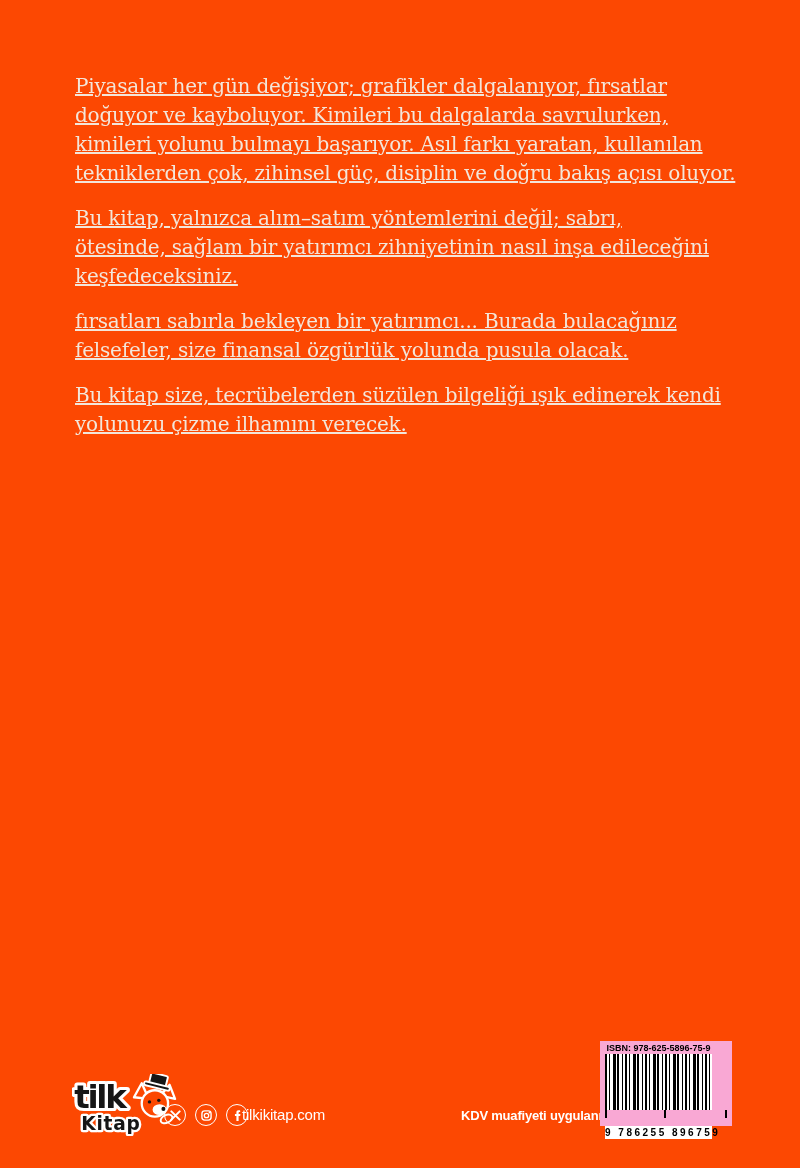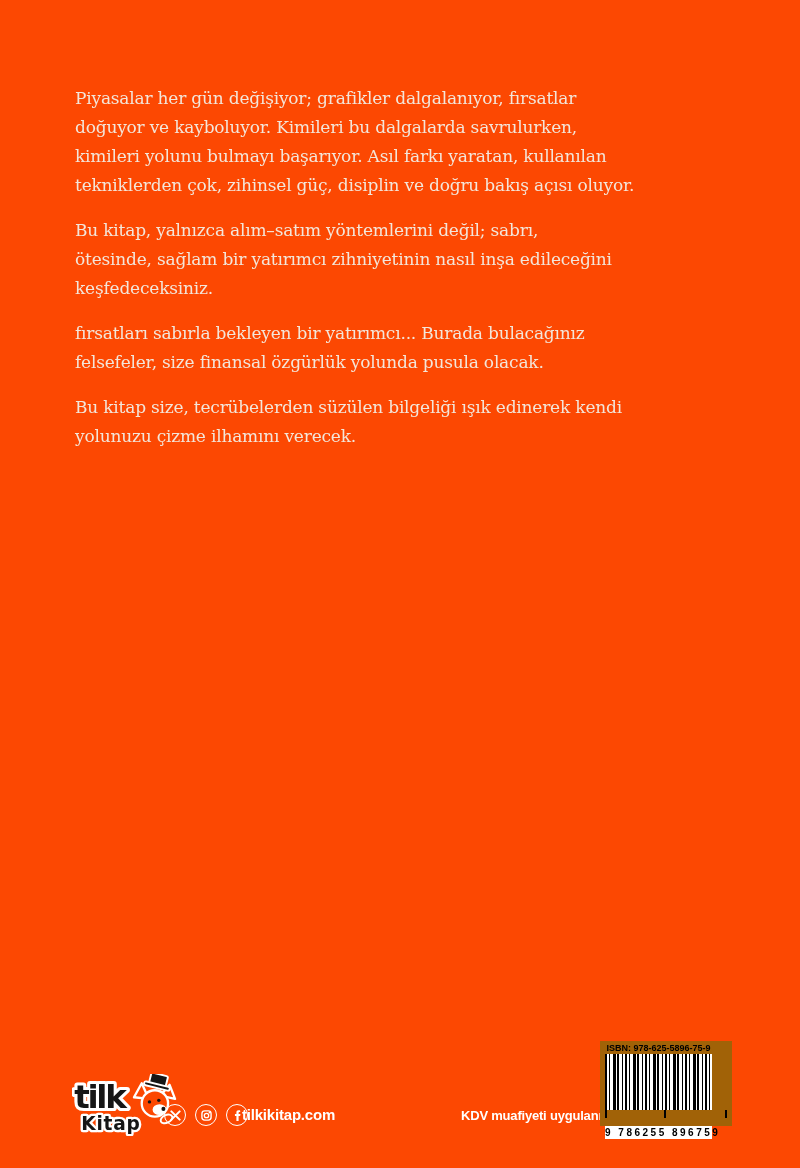--- a/index.html
+++ b/index.html
@@ -6,49 +6,50 @@
   .cover{
     position:relative;
     width:800px;height:1168px;
     background:#FC4802;
     overflow:hidden;
     font-family:"DejaVu Serif","Liberation Serif",serif;
   }
   
   .copy{
     position:absolute;
-    left:75px;top:84px;width:680px;
+    left:75px;top:72px;width:680px;
     color:#F3E6DA;
-    font-size:17px;
+    font-size:20px;
     letter-spacing:-0.2px;
+    text-decoration:underline;
   }
   .copy p{margin:0 0 16px 0;}
   .copy .tline{display:block;white-space:nowrap;line-height:29px;}
   
   .footer{position:absolute;left:0;top:1040px;width:800px;height:128px;}
   .logo{position:absolute;left:72px;top:34px;width:110px;height:62px;}
   .social{position:absolute;left:164px;top:64px;display:flex;gap:9px;align-items:center;}
   .social .circle{
     width:22px;height:22px;border:1.6px solid #fff;border-radius:50%;
     display:flex;align-items:center;justify-content:center;box-sizing:border-box;
   }
   .website{
     position:absolute;left:242px;top:66px;
-    color:#fff;font-family:"Liberation Sans",sans-serif;font-weight:bold;
+    color:#fff;font-family:"Liberation Sans",sans-serif;font-weight:normal;
     font-size:15px;letter-spacing:-0.2px;
   }
   .taxnote{
     position:absolute;left:461px;top:68px;
     color:#fff;font-family:"Liberation Sans",sans-serif;font-weight:bold;
     font-size:13px;letter-spacing:-0.2px;
   }
   
   .barcode{
     position:absolute;left:600px;top:1px;width:132px;height:85px;
-    background:#a16207;box-sizing:border-box;padding:2px 20px 0 5px;
+    background:#f9a8d4;box-sizing:border-box;padding:2px 20px 0 5px;
     font-family:"Liberation Sans",sans-serif;color:#000;
   }
   .isbn-label{font-size:9px;font-weight:bold;text-align:center;white-space:nowrap;letter-spacing:0;}
   .bars{
     position:relative;margin-top:1px;height:56px;
     background:repeating-linear-gradient(90deg,
       #000 0 2px,#fff 2px 4px,#000 4px 5px,#fff 5px 8px,#000 8px 11px,
       #fff 11px 12px,#000 12px 14px,#fff 14px 17px,#000 17px 18px,#fff 18px 20px);
   }
   .guard{position:absolute;top:56px;width:2px;height:8px;background:#000;}

